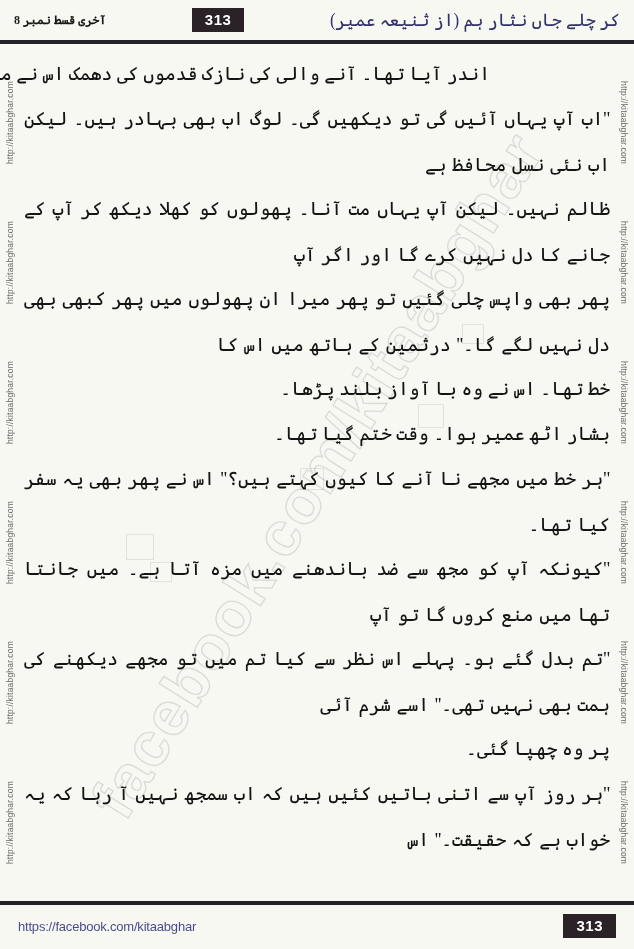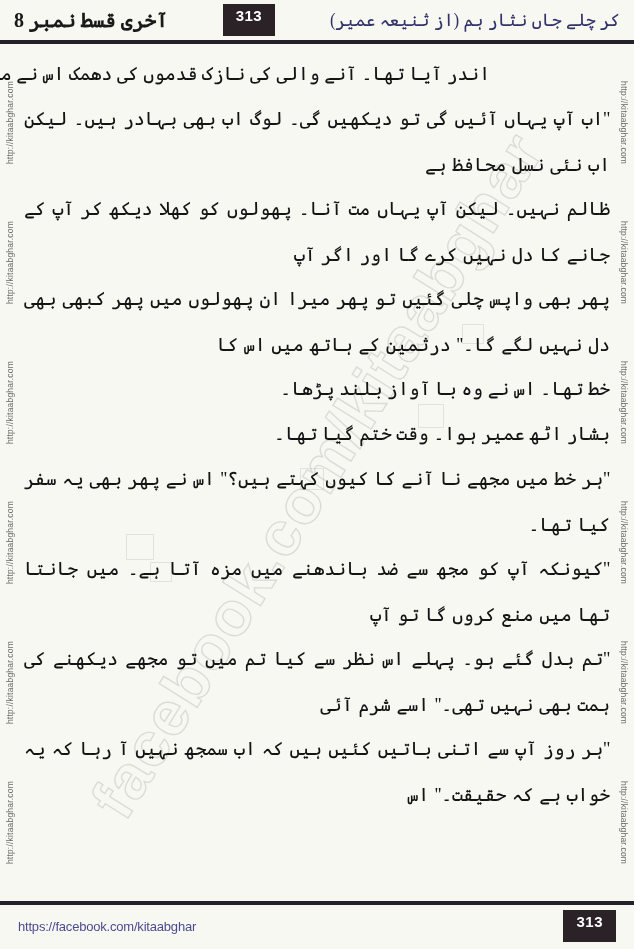--- a/index.html
+++ b/index.html
@@ -41,32 +41,32 @@
   }
   .header-title {
     font-size: 17px;
     color: #33336b;
     font-family: "Liberation Serif", "DejaVu Serif", serif;
     white-space: nowrap;
     letter-spacing: -0.2px;
     transform: scaleY(1.05);
   }
   .header-episode {
-    font-size: 20px;
+    font-size: 12px;
     color: #1a1a1a;
     font-weight: 600;
     white-space: nowrap;
   }
   .page-badge {
     background: #2b2228;
     color: #ffffff;
     font-family: "Liberation Sans", sans-serif;
     font-weight: bold;
     font-size: 15px;
-    padding: 3px 13px 12px 13px;
+    padding: 3px 13px 4px 13px;
     line-height: 1.15;
     letter-spacing: 0.5px;
     direction: ltr;
   }
   .rule-top {
     position: absolute;
     top: 40px;
     left: 0;
     right: 0;
     height: 4px;
@@ -226,20 +226,21 @@
   <div class="body-text" id="body-container">
       <div class="line indent">اندر آیا تھا۔  آنے والی کی نازک قدموں کی دھمک اس نے مٹی میں محسوس کی۔</div>
       <div class="line fit">''اب آپ یہاں آئیں گی تو دیکھیں گی۔ لوگ اب بھی بہادر ہیں۔ لیکن اب نئی نسل محافظ ہے</div>
       <div class="line fit">ظالم نہیں۔ لیکن آپ یہاں مت آنا۔ پھولوں کو کھلا دیکھ کر آپ کے جانے کا دل نہیں کرے گا اور اگر آپ</div>
       <div class="line fit">پھر بھی واپس چلی گئیں تو پھر میرا ان پھولوں میں پھر کبھی بھی دل نہیں لگے گا۔'' درثمین کے ہاتھ میں اس کا</div>
       <div class="line center">خط تھا۔ اس نے وہ با آواز بلند پڑھا۔</div>
       <div class="line center">بشار اٹھ عمیر ہوا۔ وقت ختم گیا تھا۔</div>
       <div class="line fit">''ہر خط میں مجھے نا آنے کا کیوں کہتے ہیں؟'' اس نے پھر بھی یہ سفر کیا تھا۔</div>
       <div class="line fit">''کیونکہ آپ کو مجھ سے ضد باندھنے میں مزہ آتا ہے۔ میں جانتا تھا میں منع کروں گا تو آپ</div>
       <div class="line fit">''تم بدل گئے ہو۔ پہلے اس نظر سے کیا تم میں تو مجھے دیکھنے کی ہمت بھی نہیں تھی۔'' اسے شرم آئی</div>
+      <div class="line leftish">پر وہ چھپا گئی۔</div>
       <div class="line fit">''ہر روز آپ سے اتنی باتیں کئیں ہیں کہ اب سمجھ نہیں آ رہا کہ یہ خواب ہے کہ حقیقت۔'' اس</div>
     </div>
 
   <div class="rule-bottom"></div>
   <div class="footer">
     <a class="footer-link" href="#">https://facebook.com/kitaabghar</a>
     <span class="page-badge">313</span>
   </div>
 
 </div>

